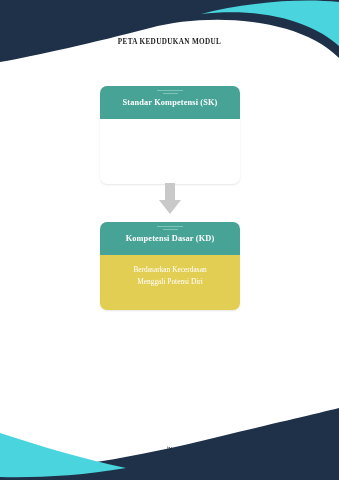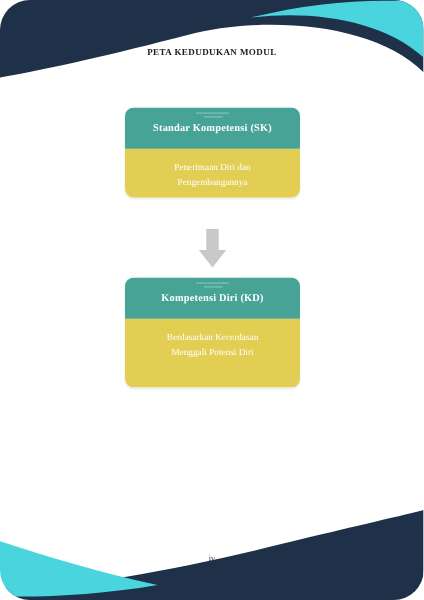--- a/index.html
+++ b/index.html
@@ -10,21 +10,20 @@
   body {
     font-family: "Liberation Serif", serif;
   }
 
   #page {
     position: relative;
     width: 339px;
     height: 480px;
     background: #ffffff;
     overflow: hidden;
-    border-radius: 24px;
   }
 
   
   #deco-top, #deco-bottom {
     position: absolute;
     left: 0;
     width: 339px;
     pointer-events: none;
   }
   #deco-top   { top: 0;    height: 80px; }
@@ -47,21 +46,21 @@
   
   .card {
     position: absolute;
     left: 100px;
     width: 140px;
     border-radius: 7px;
     overflow: hidden;
     z-index: 3;
     box-shadow: 0 1px 2px rgba(0,0,0,0.10);
   }
-  #card-sk { top: 86px;  height: 72px; }
+  #card-sk { top: 86px;  height: 98px; }
   #card-kd { top: 222px; height: 88px; }
 
   .card-head {
     position: relative;
     background: #46a396;
     color: #ffffff;
     text-align: center;
     font-weight: bold;
     font-size: 8.3px;
     letter-spacing: 0.15px;
@@ -134,37 +133,33 @@
   <div id="page-title">PETA KEDUDUKAN MODUL</div>
 
   <div class="card" id="card-sk">
     <div class="card-head">
       <span class="head-rules">
         <i class="r1"></i>
           <i class="r2"></i>
       </span>
       <span>Standar Kompetensi (SK)</span>
     </div>
-    <div class="card-body">
-      <div>Penerimaan Diri dan</div>
-      <div>Pengembangannya</div>
-    </div>
   </div>
 
   <svg id="connector-arrow" viewBox="0 0 24 32">
     <path fill="#c9c9c9" d="M7,0 L17,0 L17,17 L23,17 L12,31 L1,17 L7,17 Z"></path>
   </svg>
 
   <div class="card" id="card-kd">
     <div class="card-head">
       <span class="head-rules">
         <i class="r1"></i>
           <i class="r2"></i>
       </span>
-      <span>Kompetensi Diri (KD)</span>
+      <span>Kompetensi Dasar (KD)</span>
     </div>
     <div class="card-body">
       <div>Berdasarkan Kecerdasan</div>
       <div>Menggali Potensi Diri</div>
     </div>
   </div>
 
   <div id="page-number">iv</div>
 
   <svg id="deco-bottom" viewBox="0 0 339 90" preserveAspectRatio="none">

